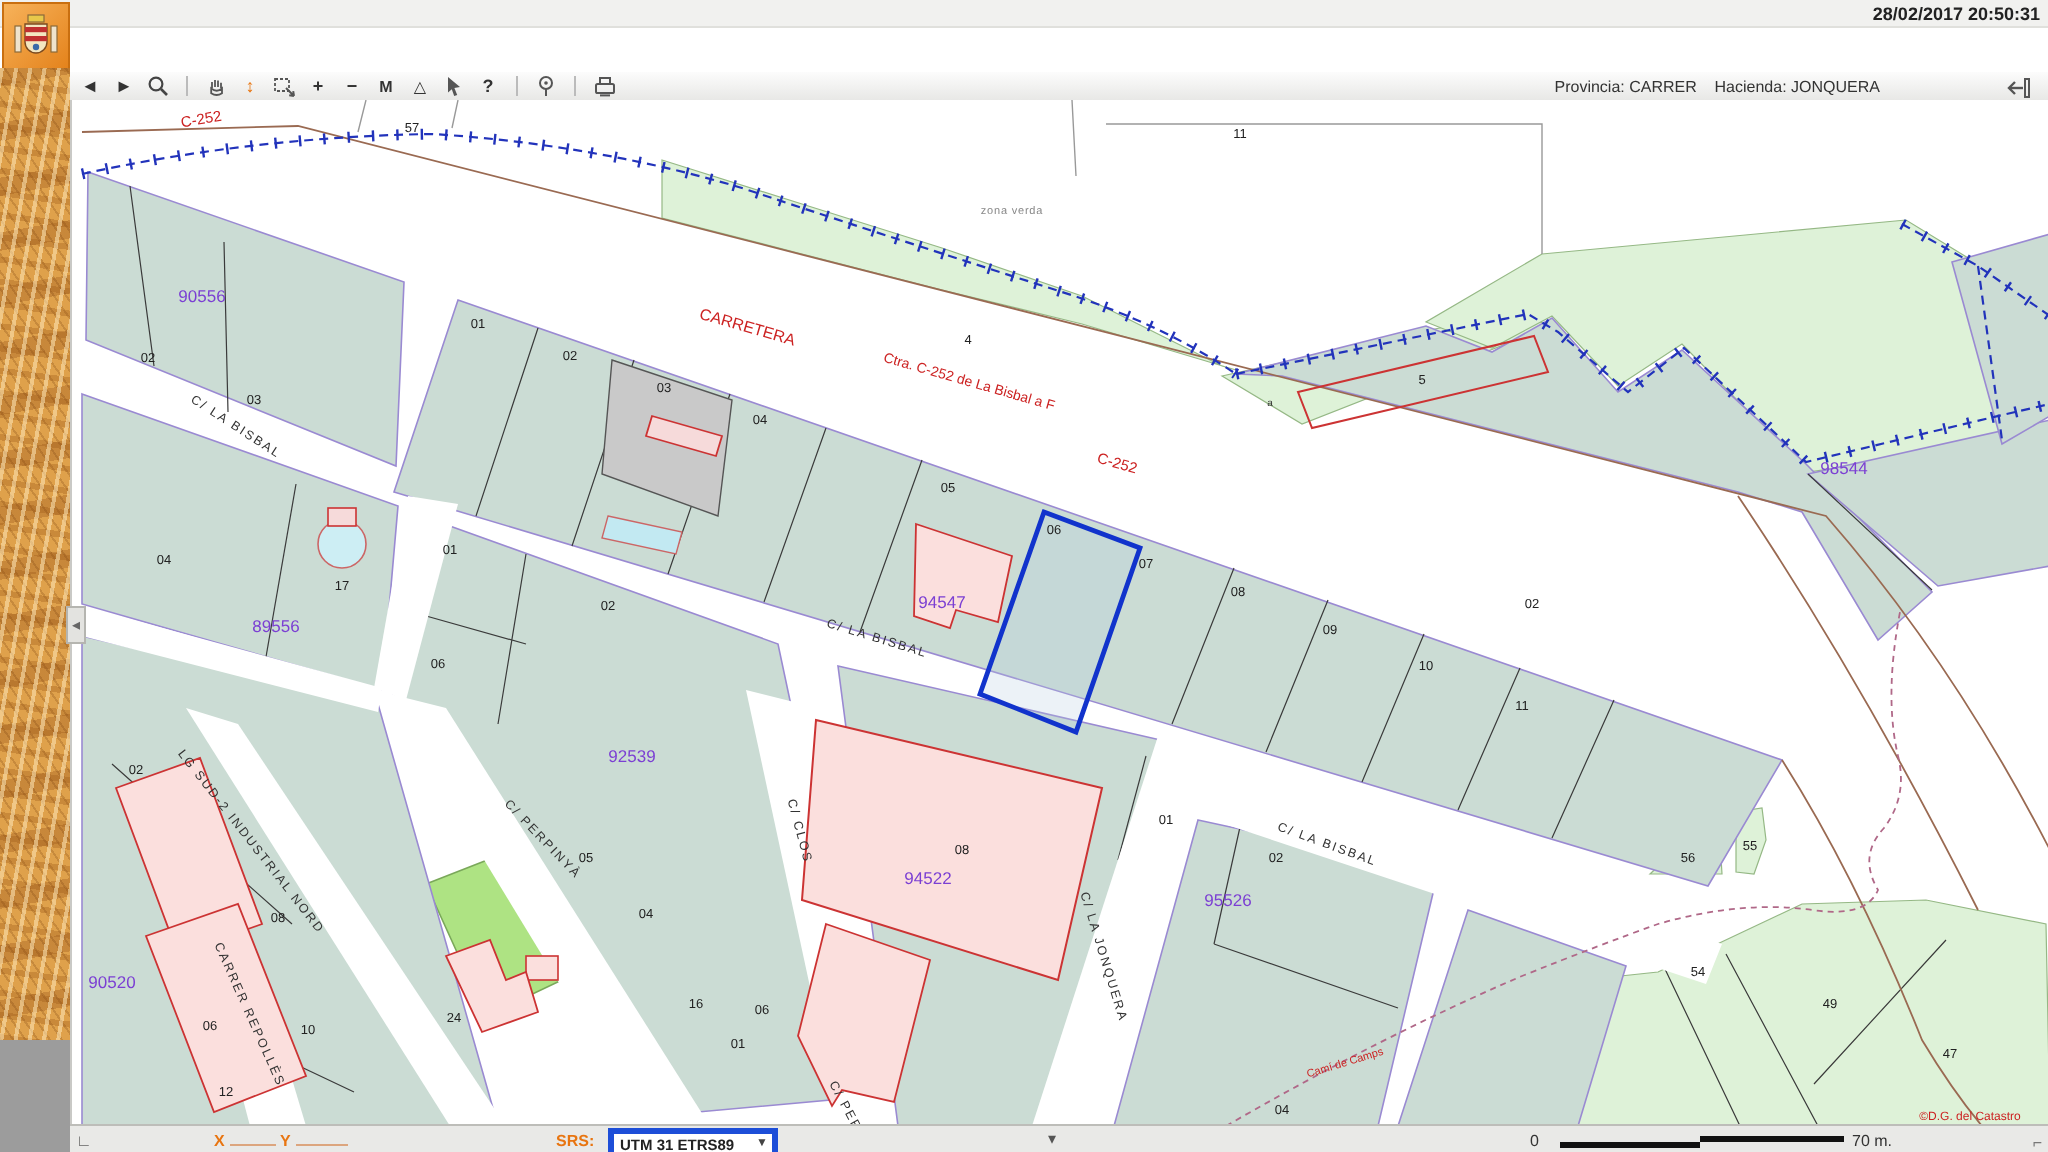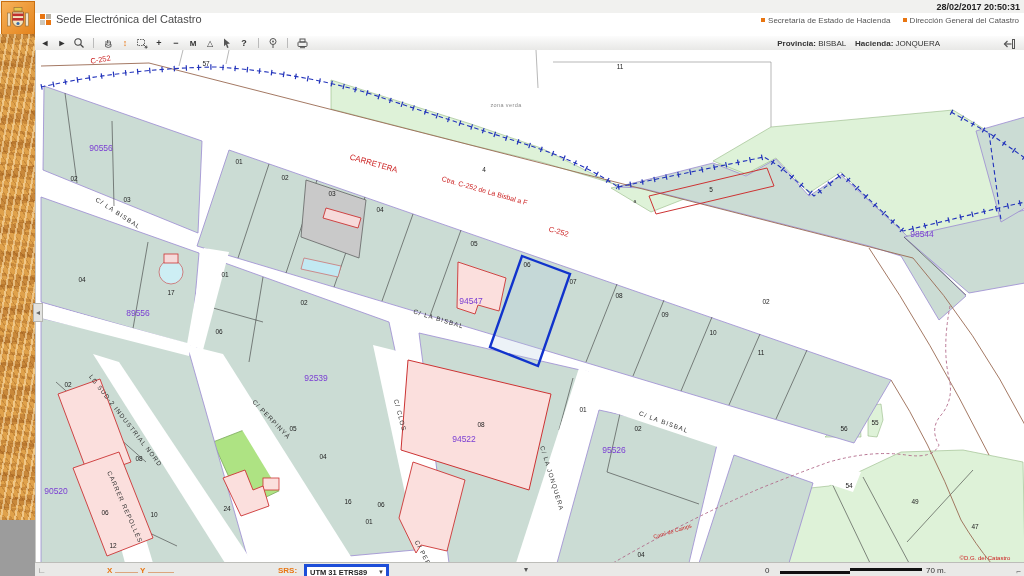--- a/index.html
+++ b/index.html
@@ -18,21 +18,21 @@
   .menu-item{position:absolute;top:1px;color:#555;}
   .menu-item .bullet{display:inline-block;width:3px;height:3px;background:#b9b2a4;margin:0 3px 1px 0;}
   .menu-item.active{color:#E87511;font-weight:bold;}
   .menu-item.active .bullet{background:#E87511;}
   #menu-right a{position:absolute;top:1px;color:#555;text-decoration:none;}
   #toolbar{position:absolute;left:0;top:36px;width:1024px;height:14px;background:linear-gradient(#fcfcfc,#e8e8e6);border-bottom:1px solid #c9c9c6;}
   #tool-icons{position:absolute;left:38px;top:0;height:14px;display:flex;align-items:center;gap:3px;}
   .tbtn{width:14px;height:13px;display:flex;align-items:center;justify-content:center;font-size:9px;color:#333;cursor:pointer;}
   .tsep{width:1px;height:10px;background:#bbb;margin:0 4px;}
   #prov-mun{position:absolute;right:84px;top:3px;font-size:8px;color:#333;}
-  #prov-mun b{font-weight:bold;text-align:center;}
+  #prov-mun b{font-weight:normal;text-align:center;}
   #exit-btn{position:absolute;right:8px;top:1px;}
   
   #sidebar{position:absolute;left:0;top:0;width:35px;height:576px;z-index:5;}
   #logo-box{position:absolute;left:1px;top:1px;width:32px;height:32px;background:linear-gradient(135deg,#f7b25a,#e4831c);border:1px solid #c96f10;display:flex;align-items:center;justify-content:center;}
   #aerial{position:absolute;left:0;top:34px;width:35px;height:486px;
      background-color:#dfa14b;
      background-image:
        repeating-linear-gradient(100deg, rgba(255,232,185,.55) 0 2px, transparent 2px 7px),
        repeating-linear-gradient(8deg, rgba(150,82,18,.30) 0 3px, transparent 3px 11px),
        repeating-linear-gradient(55deg, rgba(110,55,8,.22) 0 1px, transparent 1px 5px),
@@ -68,33 +68,20 @@
 </style>
 </head>
 <body>
 
 <div id="screen">
 
   <div id="topbar">
     <span id="datetime">28/02/2017 20:50:31</span>
   </div>
 
-  <div id="titlebar">
-    <span id="title-icon">
-      <span style="left:0;top:0;background:#E87511;"></span>
-      <span style="left:6px;top:0;background:#b9b2a4;"></span>
-      <span style="left:0;top:6px;background:#cfc9bd;"></span>
-      <span style="left:6px;top:6px;background:#E87511;"></span>
-    </span>
-    <span id="page-title">Sede Electrónica del Catastro</span>
-    <span id="govlinks">
-      <span class="sq"></span><a style="color:#555;text-decoration:none;">Secretaría de Estado de Hacienda</a>
-      <span class="sq"></span><a style="color:#555;text-decoration:none;">Dirección General del Catastro</a>
-    </span>
-  </div>
 
 
   <div id="toolbar">
     <div id="tool-icons">
       <span class="tbtn">◄</span>
       <span class="tbtn">►</span>
       <span class="tbtn">
           <svg width="12" height="12" viewBox="0 0 12 12">
             <circle cx="5" cy="5" r="3.2" fill="none" stroke="#444" stroke-width="1.1"></circle>
             <line x1="7.5" y1="7.5" x2="10.5" y2="10.5" stroke="#444" stroke-width="1.3"></line>
@@ -134,21 +121,21 @@
       <span class="tsep"></span>
       <span class="tbtn">
           <svg width="13" height="12" viewBox="0 0 13 12">
             <rect x="2" y="5" width="9" height="4.5" rx="0.8" fill="none" stroke="#555" stroke-width="1"></rect>
             <rect x="4" y="2" width="5" height="3" fill="none" stroke="#555" stroke-width="1"></rect>
             <line x1="4" y1="10.7" x2="9" y2="10.7" stroke="#555" stroke-width="1"></line>
           </svg>
         </span>
     </div>
     <span id="prov-mun">
-      <b>Provincia:</b>&nbsp;<span>BISBAL</span>&nbsp;&nbsp;&nbsp;
+      <b>Provincia:</b>&nbsp;<span>CARRER</span>&nbsp;&nbsp;&nbsp;
       <b>Hacienda:</b>&nbsp;<span>JONQUERA</span>
     </span>
     <span id="exit-btn" class="tbtn">
         <svg width="13" height="12" viewBox="0 0 13 12">
           <line x1="1.5" y1="6" x2="8.5" y2="6" stroke="#555" stroke-width="1.2"></line>
           <path d="M4.5,3 L1.5,6 L4.5,9" fill="none" stroke="#555" stroke-width="1.2"></path>
           <rect x="9.5" y="1.5" width="2" height="9" fill="none" stroke="#555" stroke-width="1"></rect>
         </svg>
       </span>
   </div>

